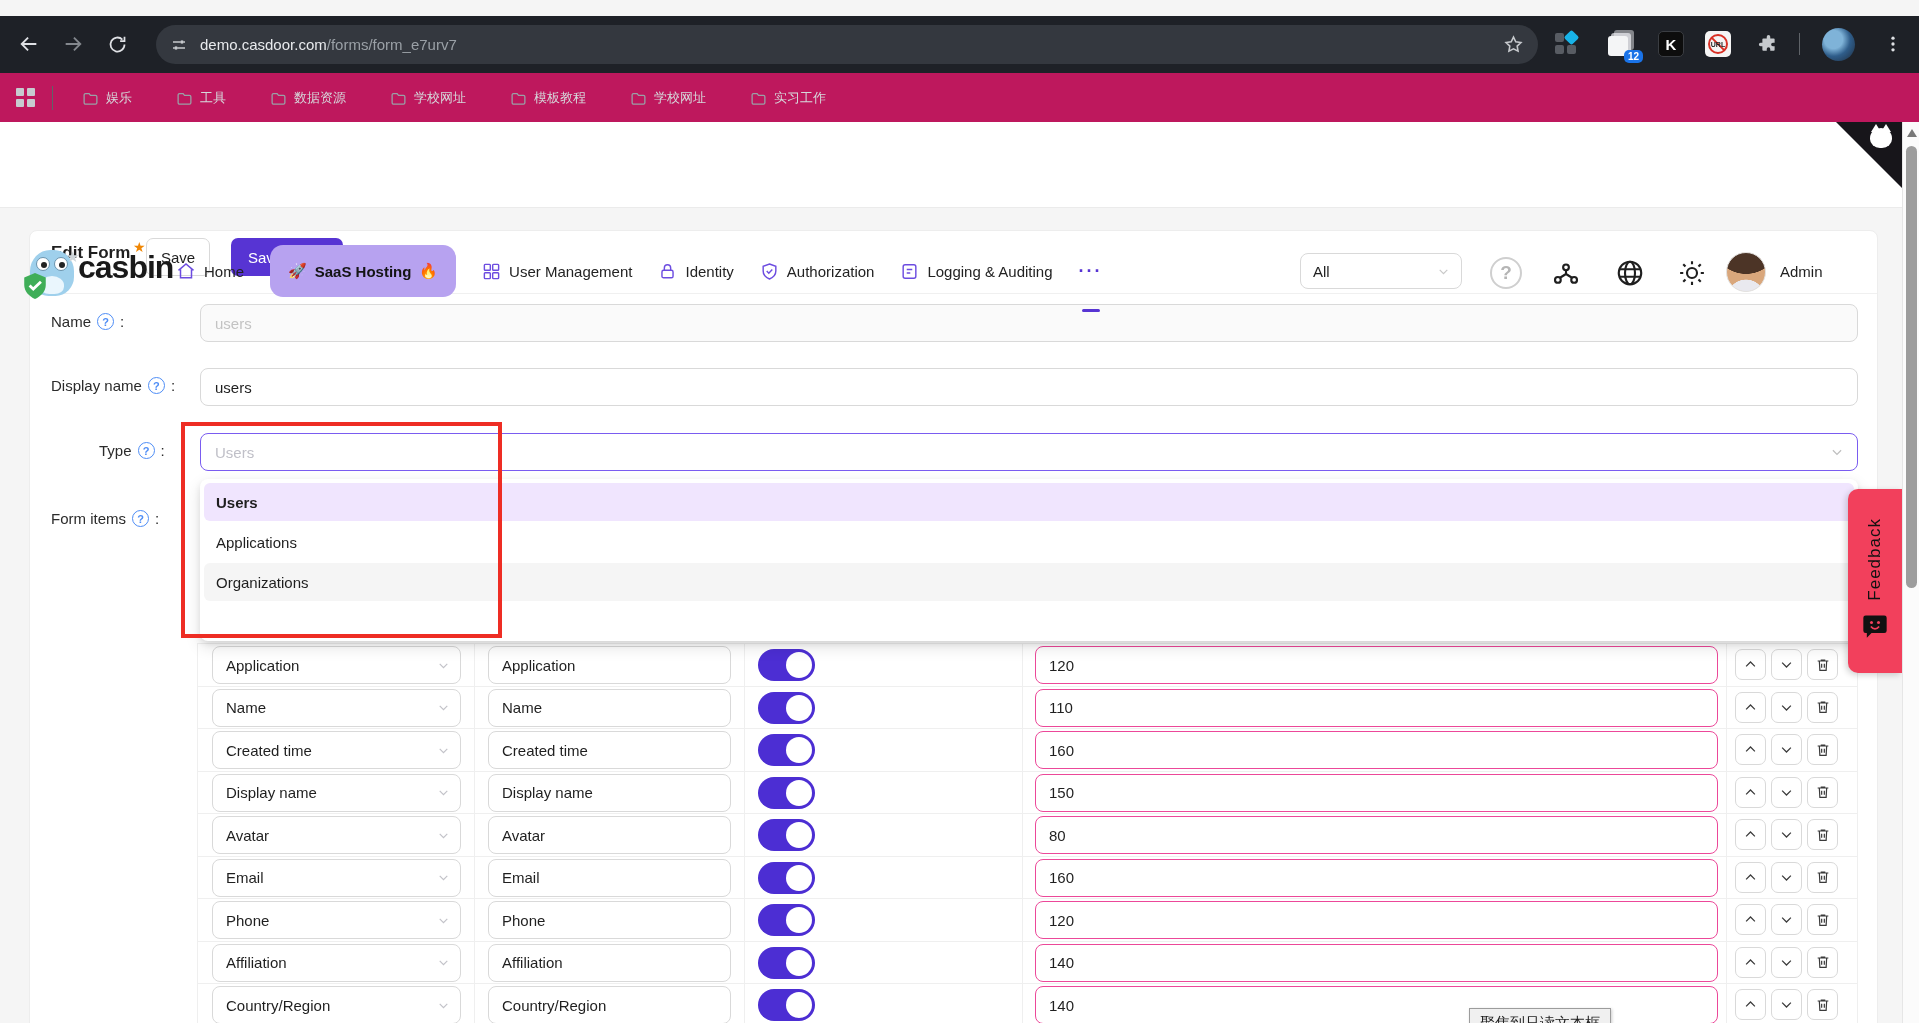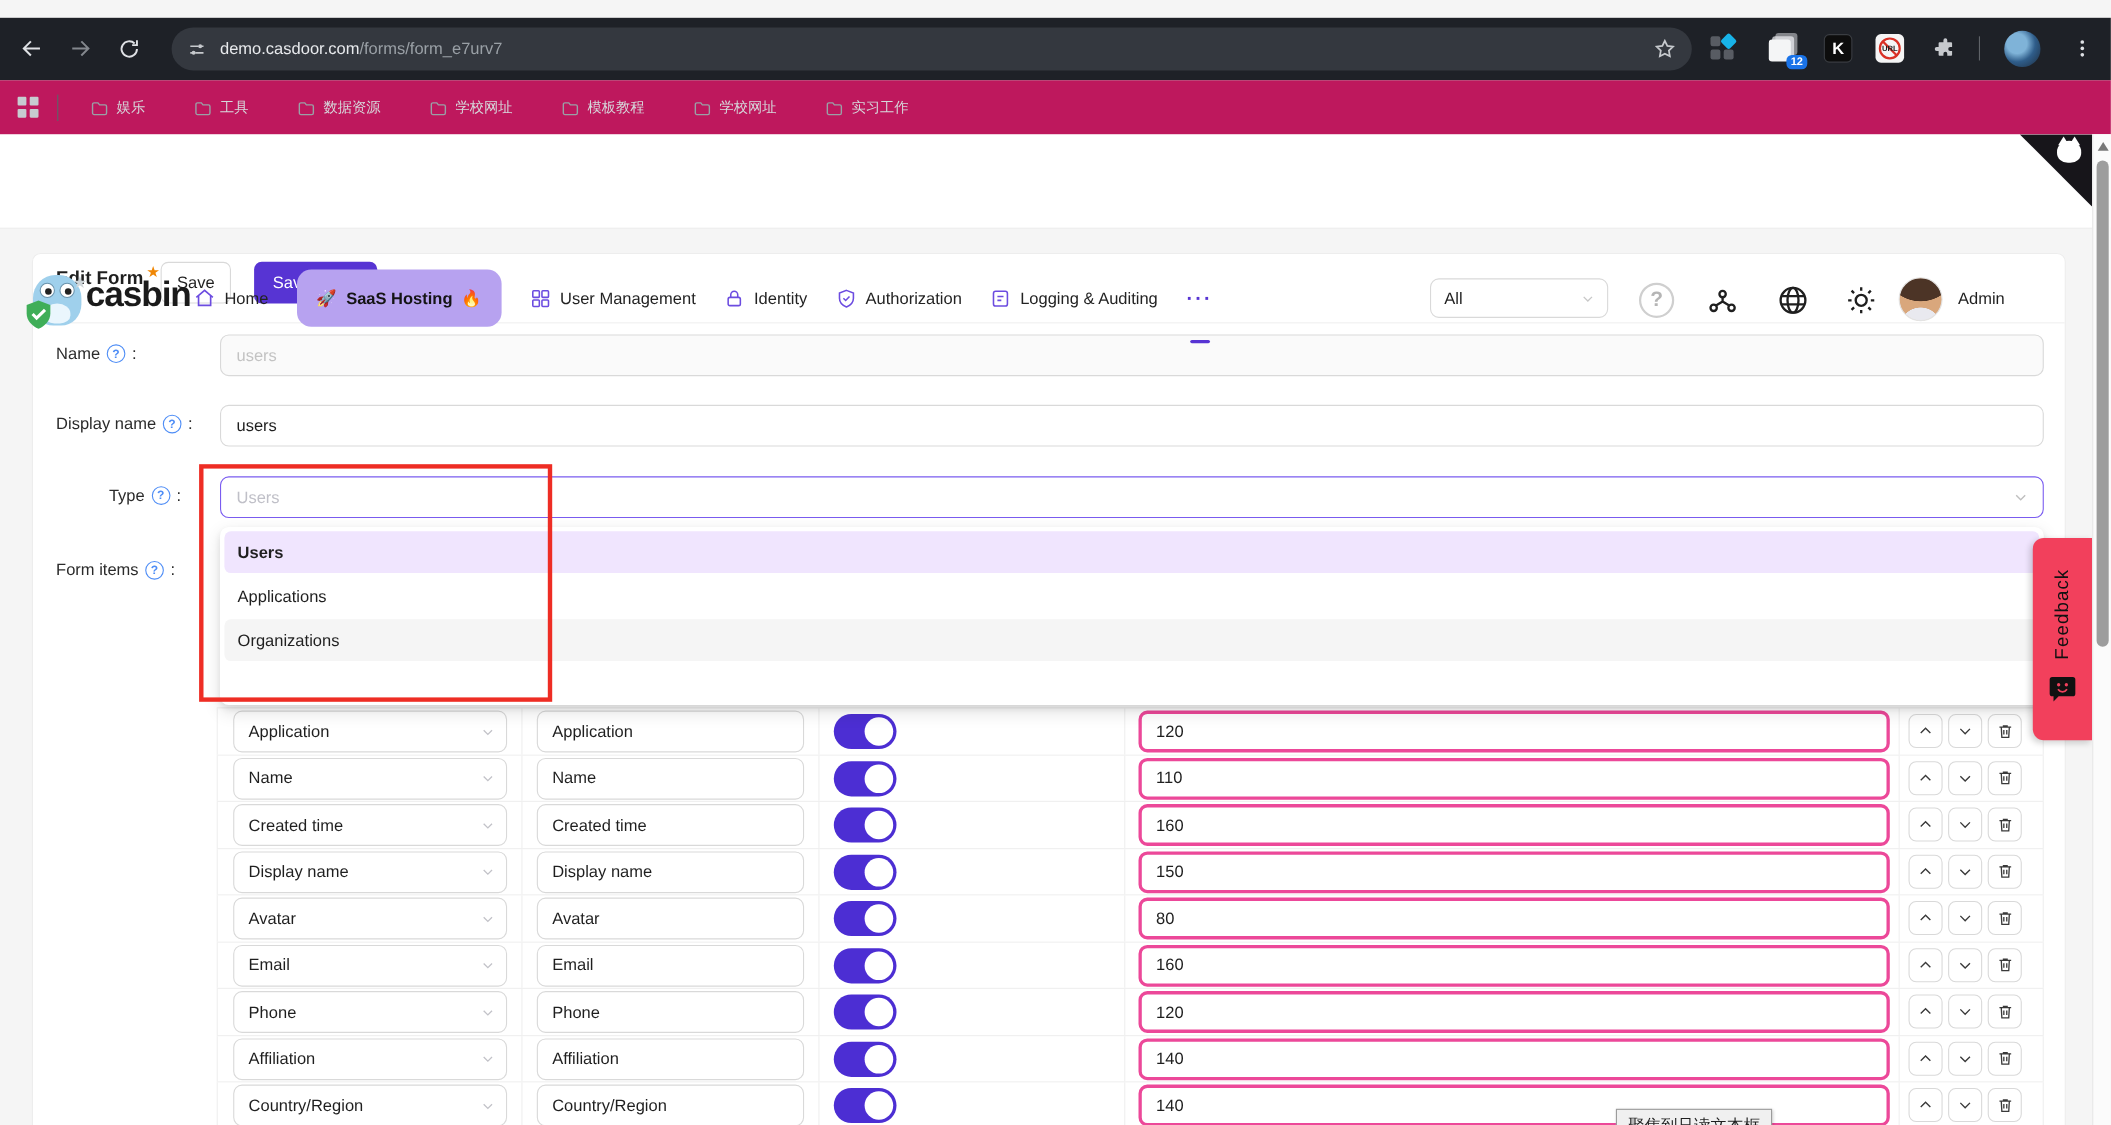--- a/index.html
+++ b/index.html
@@ -99,21 +99,21 @@
   .red-annotation { left:181px; top:406px; width:321px; height:216px; border:4px solid #ee2d24; z-index:40; }
 
   
   .fi-table { left:197px; top:627px; width:1661px; height:430px; border-top:1px solid #efefef; z-index:6; }
   .fi-row { position:relative; width:1661px; height:42.5px; border-bottom:1px solid #efefef; }
   .cell-line { position:absolute; top:0; width:1px; height:100%; background:#efefef; }
   .row-select { position:absolute; left:15px; top:2px; width:249px; height:38px; border:1px solid #d9d9d9;
                 border-radius:8px; display:flex; align-items:center; padding:0 13px; font-size:15px; color:#1f1f1f; background:#fff; }
   .row-input  { position:absolute; left:291px; top:2px; width:243px; height:38px; border:1px solid #d9d9d9;
                 border-radius:8px; display:flex; align-items:center; padding:0 13px; font-size:15px; color:#1f1f1f; background:#fff; }
-  .row-num    { position:absolute; left:838px; top:2px; width:683px; height:38px; border:3px solid #ec4899;
+  .row-num    { position:absolute; left:838px; top:2px; width:683px; height:38px; border:1px solid #ec4899;
                 border-radius:8px; display:flex; align-items:center; padding:0 13px; font-size:15px; color:#1f1f1f; background:#fff; }
   .switch { position:absolute; left:561px; top:5px; width:57px; height:32px; border-radius:16px; background:#bfbfbf; }
   .switch.on { background:#4c2ed3; }
   .switch .knob { position:absolute; right:3px; top:3px; width:26px; height:26px; background:#fff; border-radius:50%; }
   .sq-btn { position:absolute; top:5px; width:31px; height:31px; border:1px solid #d9d9d9; border-radius:7px;
             background:#fff; color:#3a3a3a; display:flex; align-items:center; justify-content:center; }
   .b-up { left:1538px; } .b-down { left:1574px; } .b-del { left:1610px; }
 
   
   .feedback-tab { left:1848px; top:473px; width:54px; height:184px; background:#f2405c; border-radius:10px 0 0 10px;

